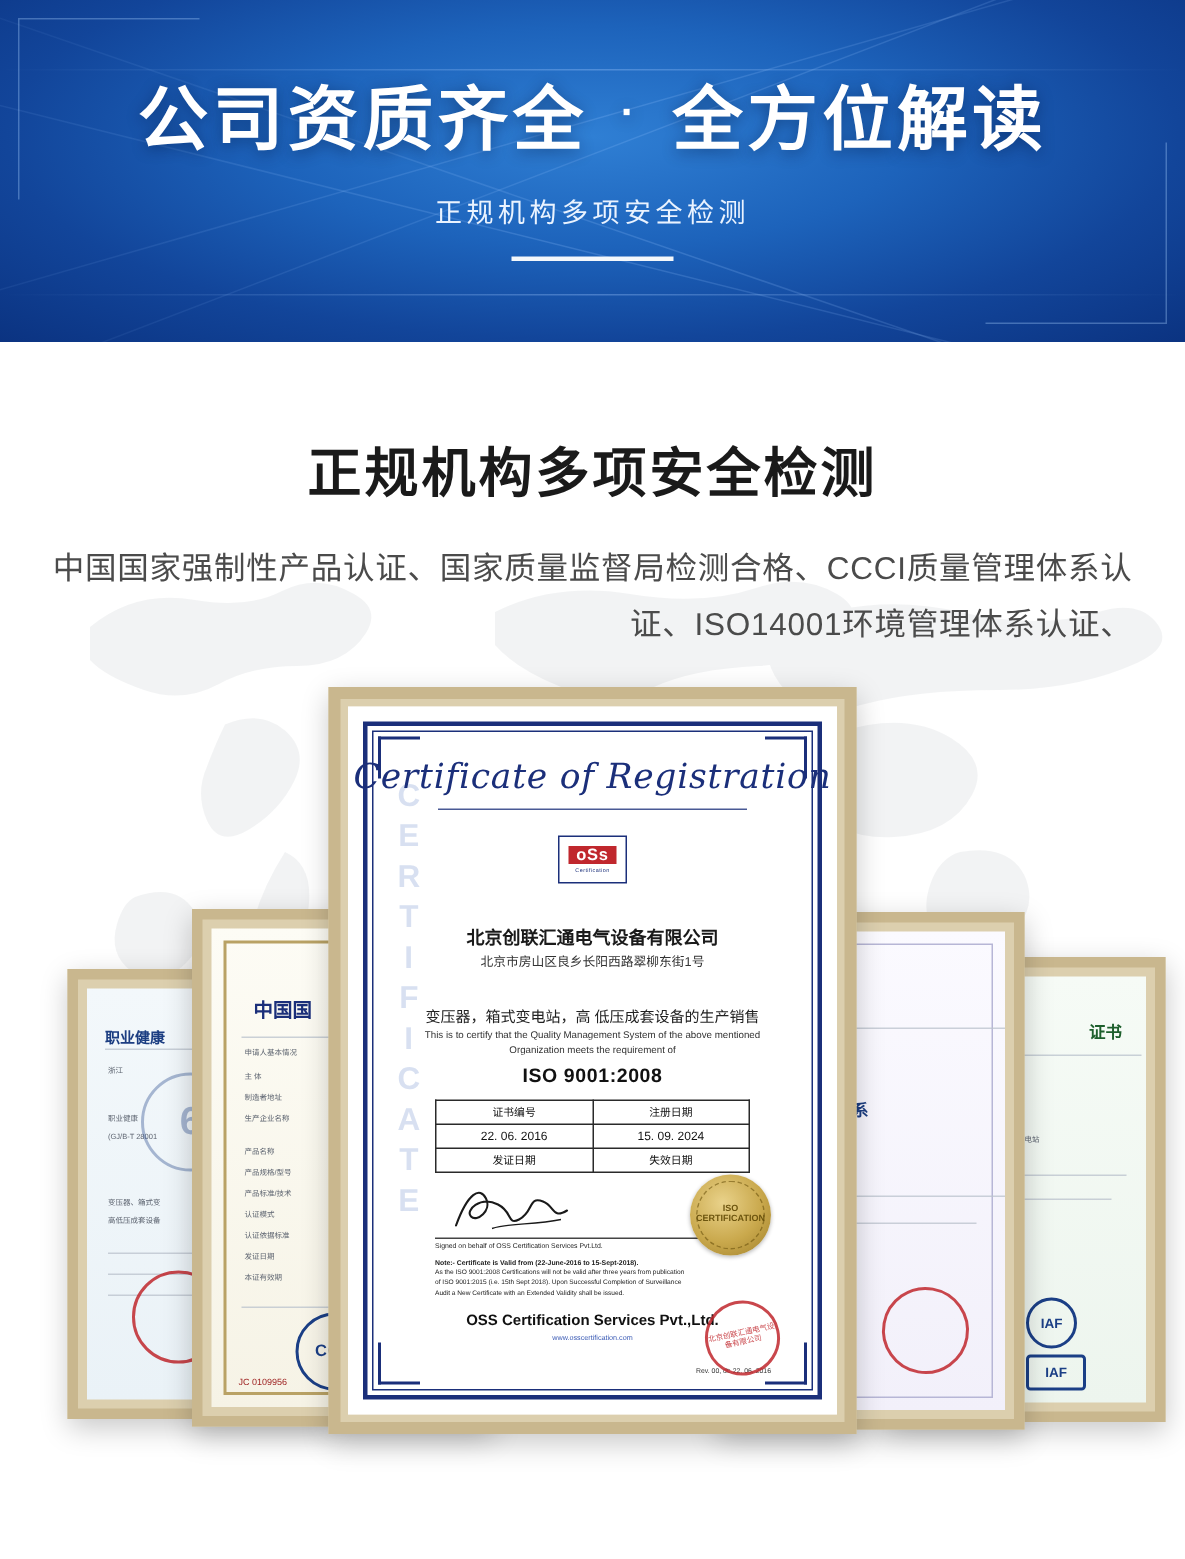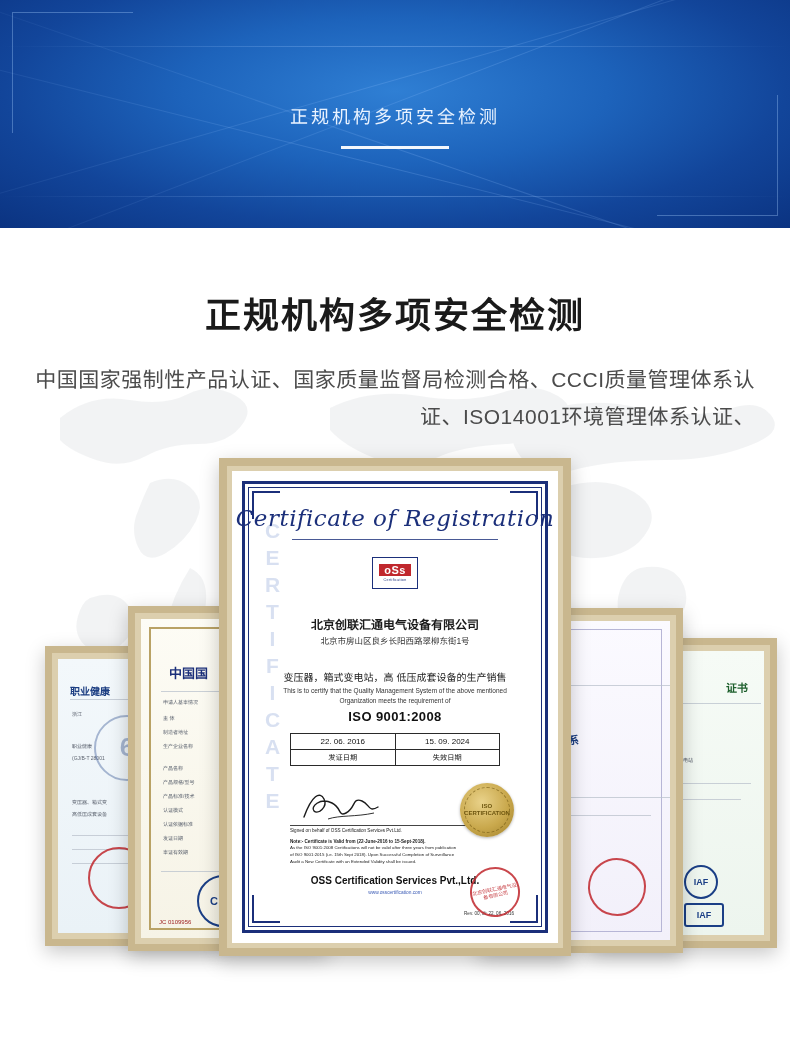--- a/index.html
+++ b/index.html
@@ -470,20 +470,25 @@
     <div class="glowline gl1"></div>
     <div class="glowline gl2"></div>
     <div class="diagonal d1"></div>
     <div class="diagonal d2"></div>
     <div class="diagonal d3"></div>
     <div class="diagonal d4"></div>
     <div class="corner-box cb1"></div>
     <div class="corner-box cb2"></div>
 
     <div class="banner-inner">
+      <div class="banner-title">
+        <span>公司资质齐全</span>
+        <span class="dot">·</span>
+        <span>全方位解读</span>
+      </div>
       <div class="banner-sub">正规机构多项安全检测</div>
       <div class="banner-underline"></div>
     </div>
   </div>
 
   <div class="main">
 
     <svg class="worldmap" viewBox="0 0 790 560">
       <g fill="#d6d9dc">
         <path d="M60 150 q30 -25 70 -18 q35 6 58 -6 q24 -12 48 2 q18 10 8 26 q-14 22 -46 22 q-30 0 -52 12 q-24 13 -50 4 q-26 -9 -36 -20 z"></path>
@@ -601,20 +606,24 @@
             <div class="cert-line cl-company">北京创联汇通电气设备有限公司</div>
             <div class="cert-line cl-address">北京市房山区良乡长阳西路翠柳东街1号</div>
             <div class="cert-line cl-scope">变压器，箱式变电站，高 低压成套设备的生产销售</div>
             <div class="cert-line cl-certify1">This is to certify that the Quality Management System of the above mentioned</div>
             <div class="cert-line cl-certify2">Organization meets the requirement of</div>
             <div class="cert-line cl-iso">ISO 9001:2008</div>
 
             <table class="cert-table">
               <tbody>
               <tr>
+                <td>证书编号</td>
+                <td>注册日期</td>
+              </tr>
+              <tr>
                 <td class="val">22. 06. 2016</td>
                 <td class="val">15. 09. 2024</td>
               </tr>
               <tr>
                 <td>发证日期</td>
                 <td>失效日期</td>
               </tr>
             </tbody>
               </table>
 

